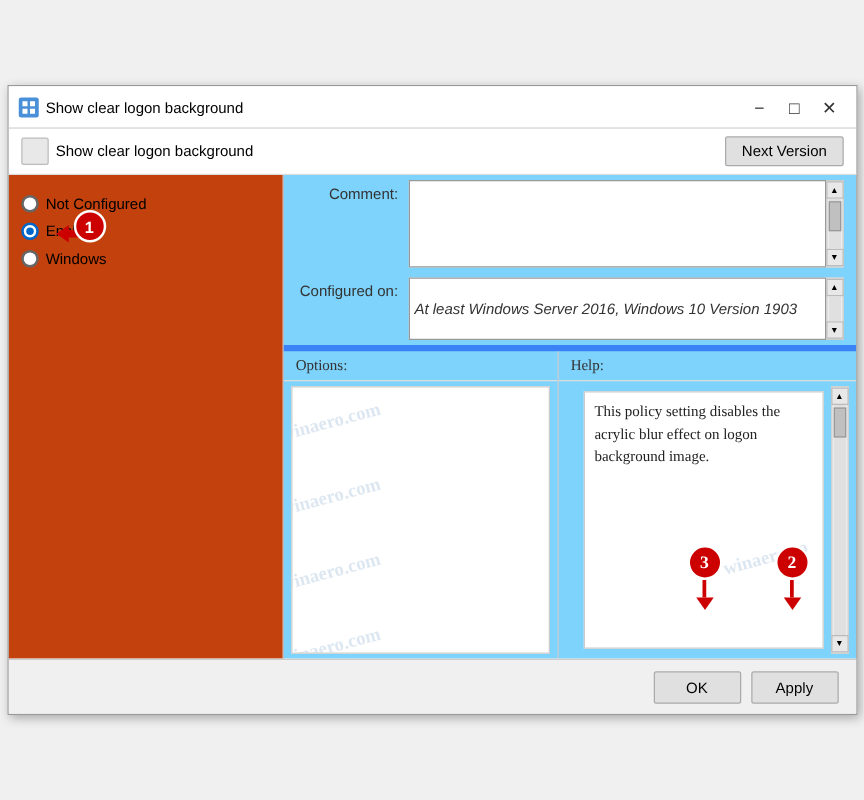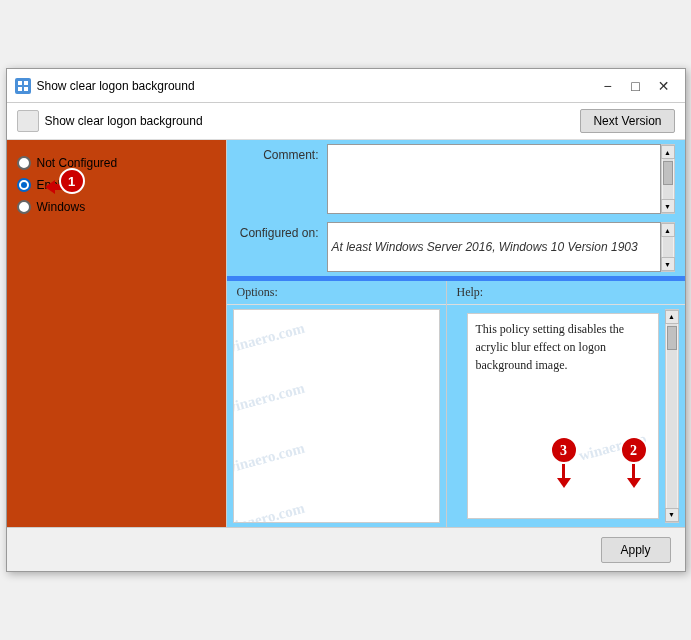--- a/index.html
+++ b/index.html
@@ -449,15 +449,16 @@
               </div>
               <div class="sb-btn">▼</div>
             </div>
           </div>
         </div>
       </div>
     </div>
   </div>
 
   <div class="bottom-bar">
+    <button class="btn-action">OK</button>
     <button class="btn-action">Apply</button>
   </div>
 </div>
 
 </body></html>

